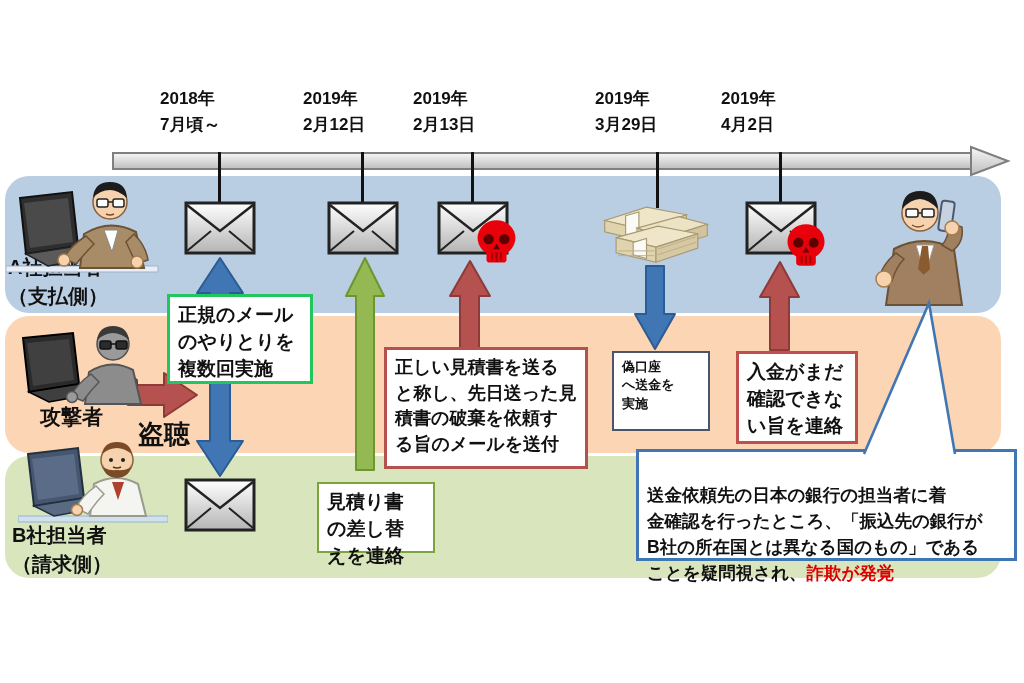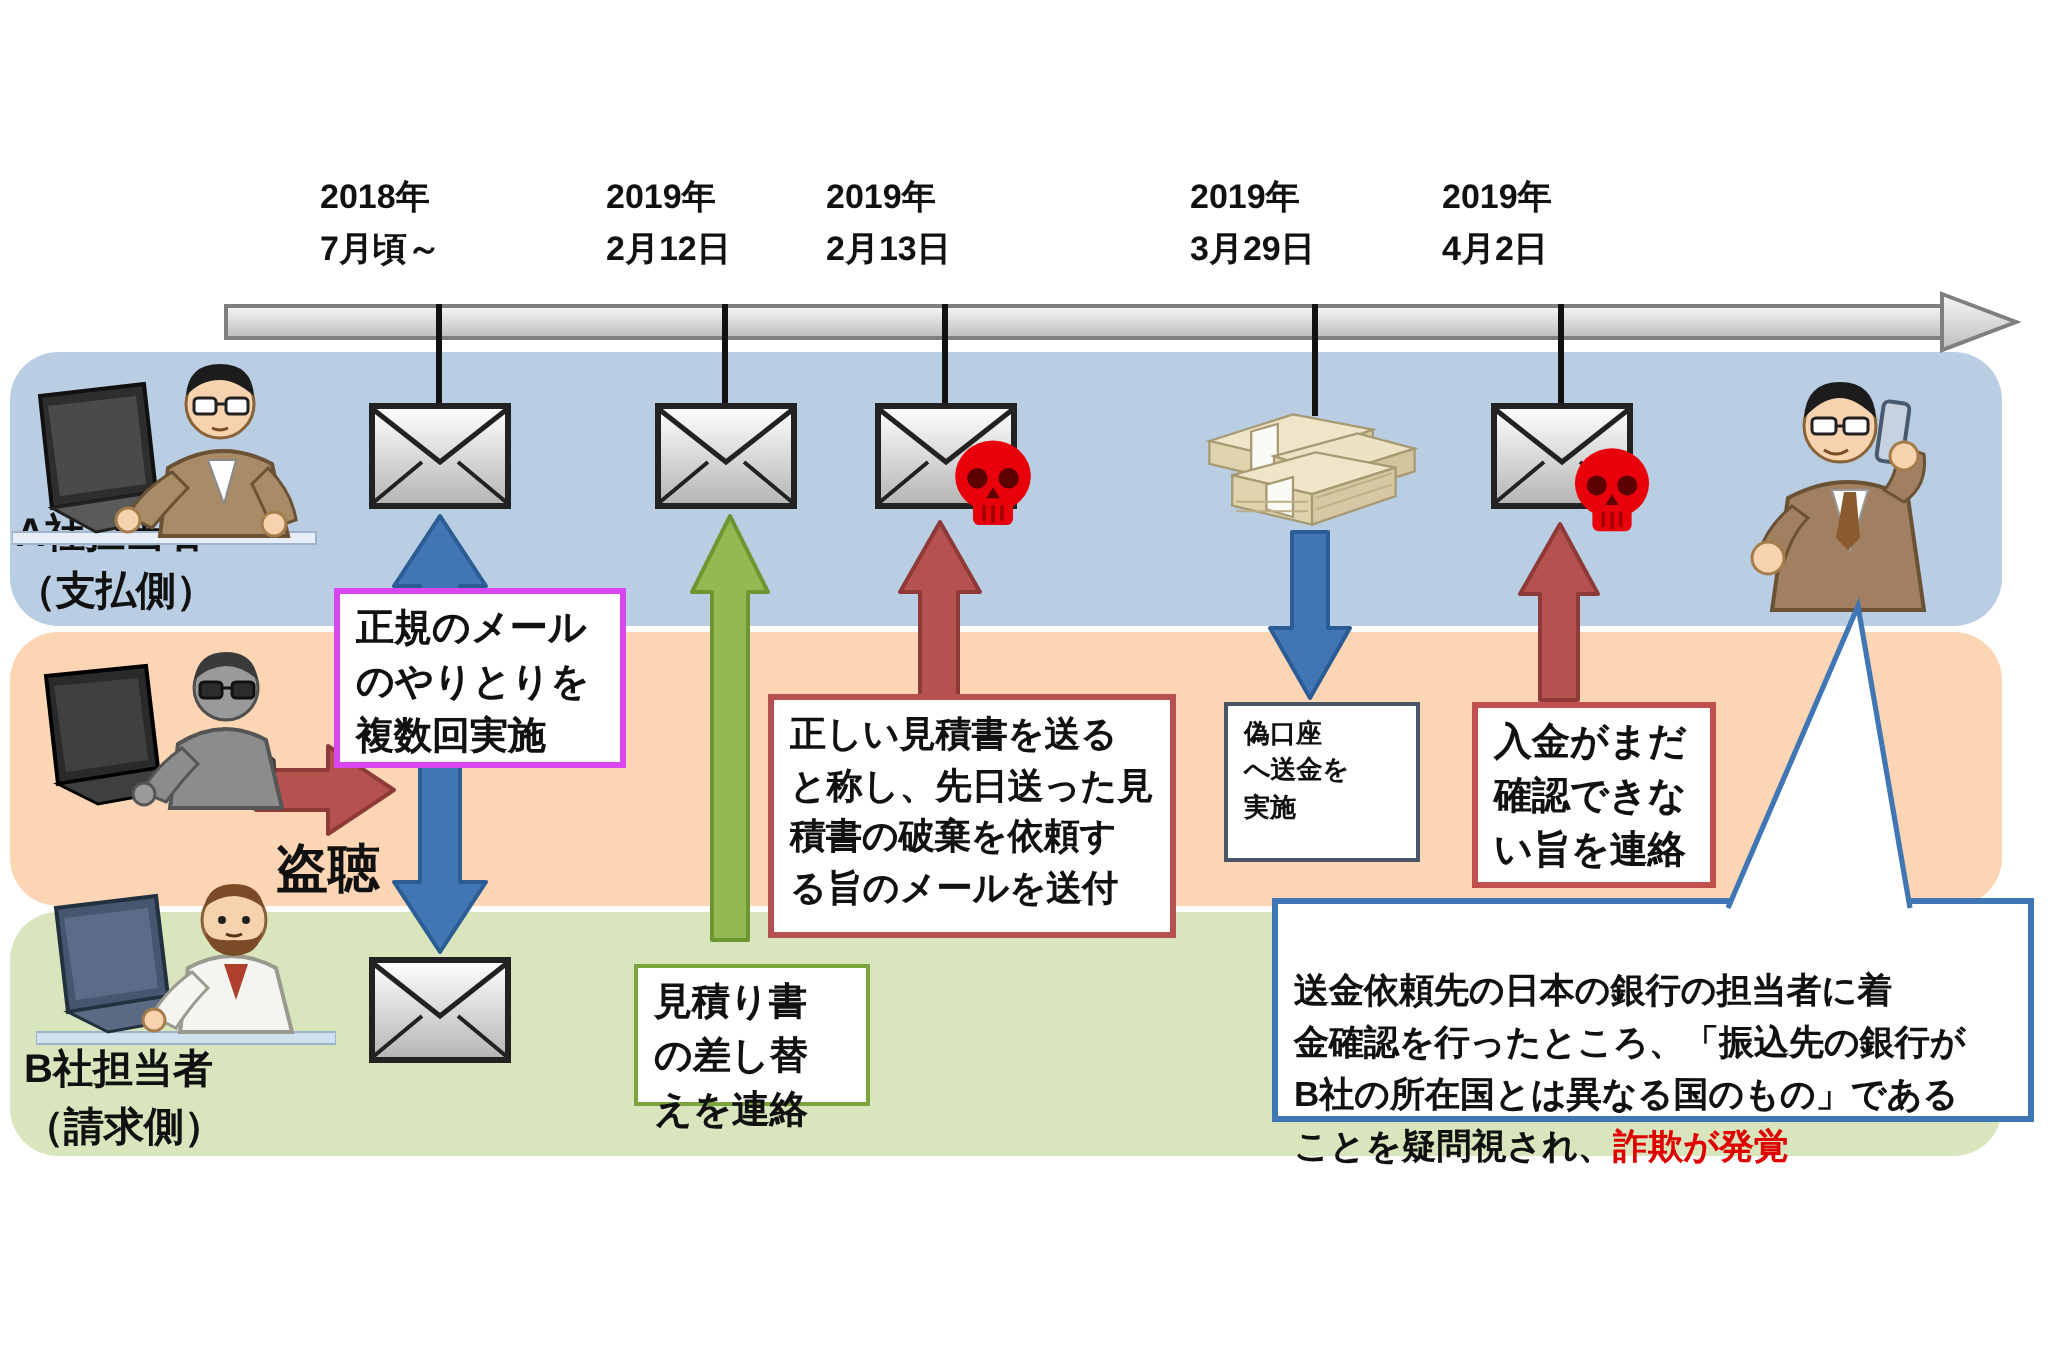--- a/index.html
+++ b/index.html
@@ -132,21 +132,21 @@
   <svg class="icon" style="left:745px;top:201px" width="72" height="54">
       <use href="#sym-envelope"></use>
     </svg>
   <svg class="icon" style="left:782px;top:222px;z-index:5" width="48" height="48">
       <use href="#sym-skull"></use>
     </svg>
   <svg class="icon" style="left:184px;top:478px" width="72" height="54">
       <use href="#sym-envelope"></use>
     </svg>
 
-  <div class="callout" style="left:167px;top:294px;width:146px;height:90px;border:3px solid #d946ef;font-size:19px">正規のメール
+  <div class="callout" style="left:167px;top:294px;width:146px;height:90px;border:3px solid #22c55e;font-size:19px">正規のメール
 のやりとりを
 複数回実施</div>
   <div class="callout" style="left:317px;top:482px;width:118px;height:71px;border:2.5px solid #7ba43c;font-size:19px">見積り書
 の差し替
 えを連絡</div>
   <div class="callout" style="left:384px;top:347px;width:204px;height:122px;border:3px solid #b5514e;font-size:18px">正しい見積書を送る
 と称し、先日送った見
 積書の破棄を依頼す
 る旨のメールを送付</div>
   <div class="callout" style="left:612px;top:351px;width:98px;height:80px;border:2.5px solid #4a5568;font-size:13px">偽口座
@@ -163,20 +163,21 @@
 い旨を連絡</div>
 
   <svg class="toplayer">
     <path d="M864,454 L929,303 L955,454" fill="#ffffff" stroke="#4176b4" stroke-width="2.6"></path>
   </svg>
 
   <div class="actor-label" style="left:138px;top:416px;width:76px;font-size:26px">盗聴</div>
 
   <div class="actor-label" style="left:8px;top:253px;width:148px">A社担当者
 （支払側）</div>
+  <div class="actor-label" style="left:40px;top:402px;width:100px;font-size:21px">攻撃者</div>
   <div class="actor-label" style="left:12px;top:521px;width:148px">B社担当者
 （請求側）</div>
 
   <svg class="char" style="left:6px;top:172px" width="155" height="118" viewBox="0 0 155 118">
     <rect x="0" y="94" width="152" height="6" fill="#e7eef7" stroke="#9fb3cc" stroke-width="1"></rect>
     <g>
       <polygon points="14,26 66,20 72,74 20,82" fill="#2e2e2e" stroke="#111" stroke-width="2"></polygon>
       <polygon points="18,31 62,26 67,70 24,76" fill="#4a4a4a"></polygon>
       <polygon points="20,82 72,74 94,84 42,94" fill="#5a5a5a" stroke="#222" stroke-width="1.5"></polygon>
     </g>

